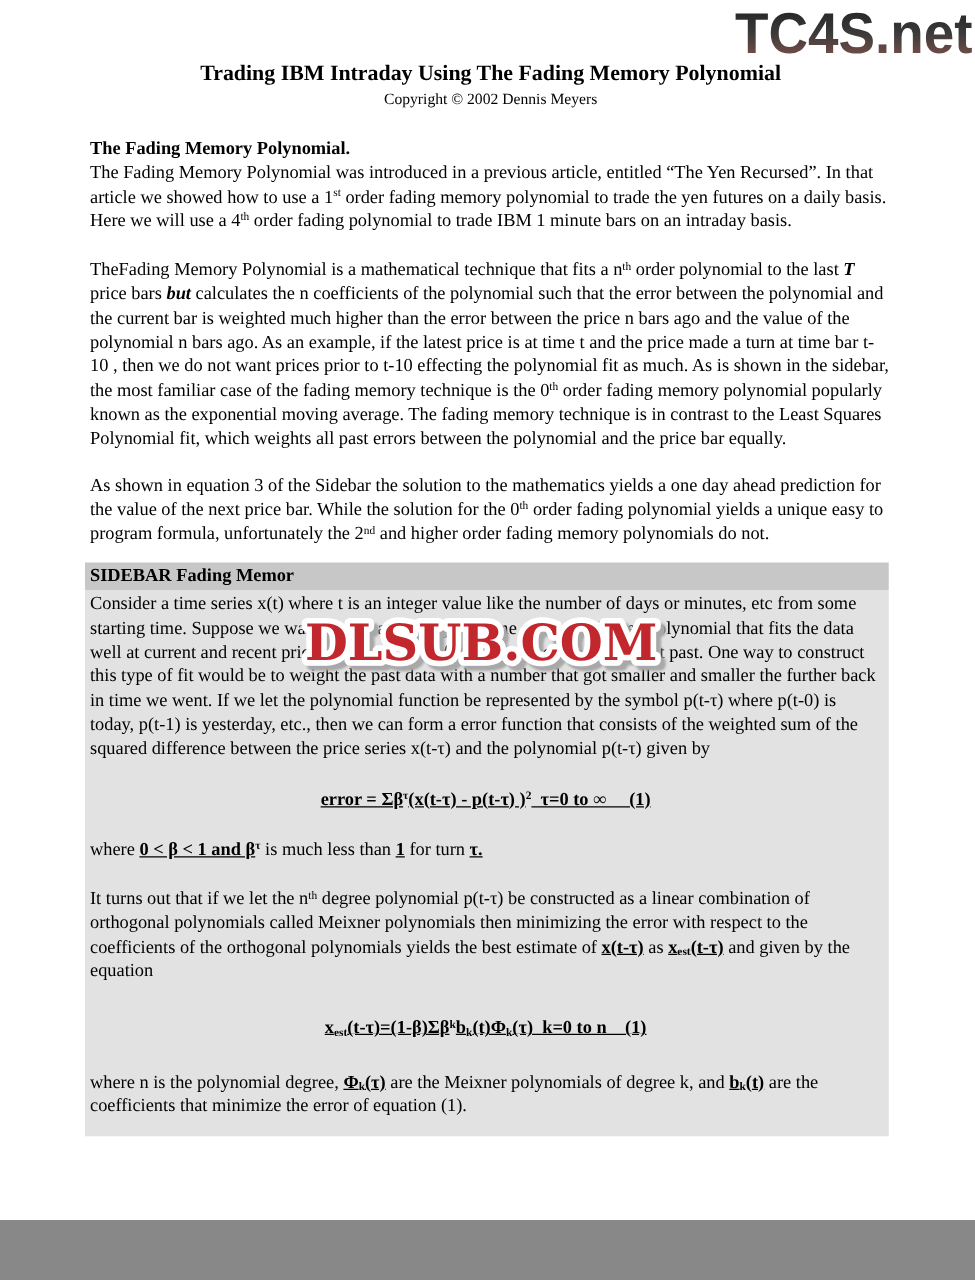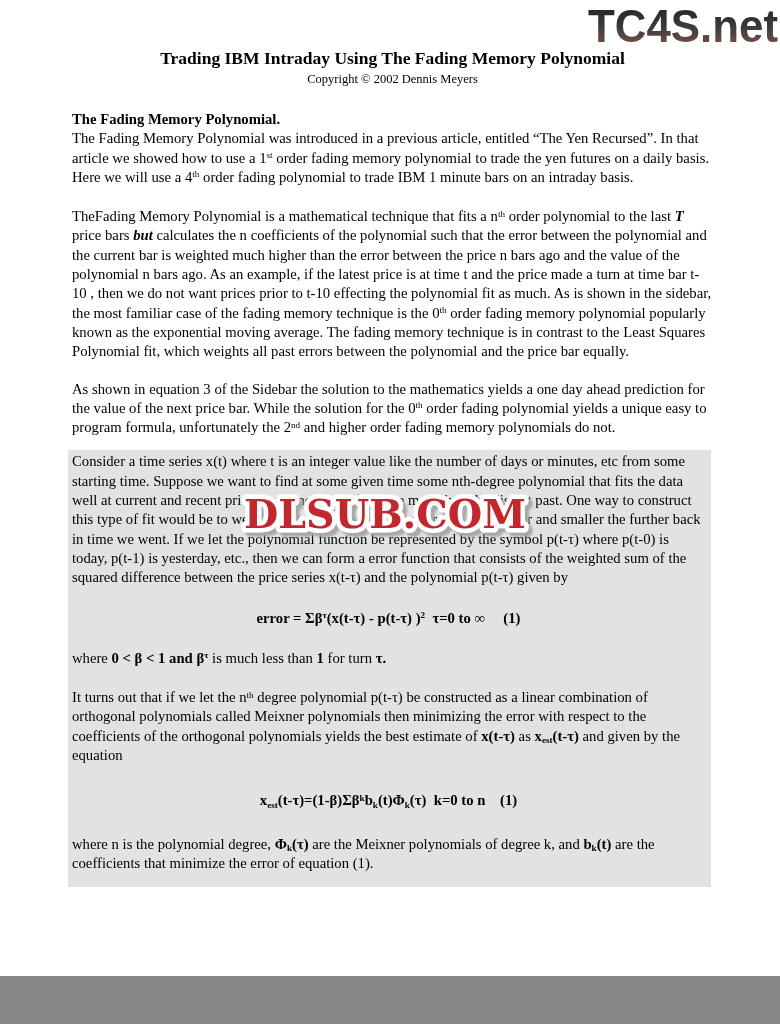--- a/index.html
+++ b/index.html
@@ -23,21 +23,21 @@
   
   .sidebar{margin-top:13px;margin-left:-4px;width:643px;}
   .sidebar-header{background:#c7c7c7;font-weight:bold;font-size:14.7px;line-height:20px;padding:1px 4px 1px 4px;}
   .sidebar-body{background:#e2e2e2;padding:2px 6px 14px 4px;}
   .sidebar-body .para{font-size:14.7px;line-height:19.3px;}
   .eq{text-align:center;font-weight:bold;margin:21px 0 21px 0;white-space:pre-wrap;}
   .eq1{font-size:15px;}
   .eq2{font-size:17px;margin-top:26px;margin-bottom:24px;}
   
   .s-i{}
-  .s-b{font-weight:bold;}
+  .s-b{font-weight:bold;text-decoration:underline;}
   .s-bi{font-weight:bold;font-style:italic;}
   .s-sup,.s-bsup{font-size:62%;position:relative;top:-0.5em;line-height:0;}
   .s-bsup{font-weight:bold;}
   .s-sub,.s-bsub{font-size:62%;position:relative;top:0.28em;line-height:0;}
   .s-bsub{font-weight:bold;}
   
   .footer-copyright{position:absolute;left:72px;top:984px;font-size:12px;}
   .footer-title{position:absolute;left:270px;top:983px;font-size:12.5px;font-weight:bold;white-space:nowrap;}
   
   .wm{position:absolute;z-index:5;pointer-events:none;}
@@ -53,20 +53,21 @@
   <div class="doc">
     <div class="title">Trading IBM Intraday Using The Fading Memory Polynomial</div>
     <div class="copyright-line">Copyright © 2002 Dennis Meyers</div>
 
     <div class="section-heading">The Fading Memory Polynomial.</div>
     <div class="para"><span>The Fading Memory Polynomial was introduced in a previous article, entitled “The Yen Recursed”. In that article we showed how to use a 1</span><span class="s-sup">st</span><span> order fading memory polynomial to trade the yen futures on a daily basis.  Here we will use a 4</span><span class="s-sup">th</span><span> order fading polynomial to trade IBM 1 minute bars on an intraday basis.</span></div>
     <div class="para gap20"><span>The</span><span class="s-i">Fading Memory Polynomial</span><span> is a mathematical technique that fits a n</span><span class="s-sup">th</span><span> order polynomial to the last </span><span class="s-bi">T</span><span>  price bars </span><span class="s-bi">but</span><span> calculates the n coefficients of the polynomial such that the error between the polynomial and the current bar is weighted much higher than the error between the price n bars ago and the value of the polynomial n bars ago.  As an example, if the latest price is at time t and the price made a turn at time bar t-10 , then we do not want prices prior to t-10 effecting the polynomial fit as much.  As is shown in the sidebar, the most familiar case of the fading memory technique is the 0</span><span class="s-sup">th</span><span> order fading memory polynomial popularly known as the exponential moving average.  The fading memory technique is in contrast to the  Least Squares Polynomial fit,  which weights all past errors between the polynomial and the price bar equally.</span></div>
     <div class="para gap18"><span>As shown in </span><span class="s-i">equation 3</span><span> of the Sidebar the solution to the mathematics yields a one day ahead prediction for the value of the next price bar.  While the solution for the 0</span><span class="s-sup">th</span><span> order fading polynomial yields a unique easy to program formula, unfortunately the 2</span><span class="s-sup">nd</span><span> and higher order fading memory polynomials do not.</span></div>
 
     <div class="sidebar">
+      <div class="sidebar-header">SIDEBAR Fading Memor</div>
       <div class="sidebar-body">
         <div class="para"><span>Consider a time series x(t) where t is an integer value like the number of days or minutes, etc from some starting time.  Suppose we want to find at some given time some </span><span class="s-i">n</span><span>th-degree polynomial that fits the data well at current and recent prices but ignores the fit as we move into the distant past.  One way to construct this type of fit would be to weight the past data with a number that got smaller and smaller the further back in time we went.  If we let the polynomial function be represented by the symbol p(t-τ) where p(t-0) is today, p(t-1) is yesterday, etc., then we can form a error function that consists of the weighted sum of the squared difference between the price series x(t-τ) and the polynomial p(t-τ) given by</span></div>
         <div class="para eq eq1"><span class="s-b">error = Σβ</span><span class="s-bsup">τ</span><span class="s-b">(x(t-τ) - p(t-τ) )</span><span class="s-bsup">2</span><span class="s-b">  τ=0 to ∞     (1)</span></div>
         <div class="para"><span>where </span><span class="s-b">0 &lt; β &lt; 1 and β</span><span class="s-bsup">τ</span><span> is much less than </span><span class="s-b">1</span><span> for turn </span><span class="s-b">τ.</span></div>
         <div class="para gap20"><span>It turns out that if we let the n</span><span class="s-sup">th</span><span> degree polynomial p(t-τ) be constructed as a linear combination of orthogonal polynomials called Meixner polynomials then minimizing the error with respect to the coefficients of the orthogonal polynomials yields the best estimate of </span><span class="s-b">x(t-τ)</span><span> as </span><span class="s-b">x</span><span class="s-bsub">est</span><span class="s-b">(t-τ)</span><span> and given by the equation</span></div>
         <div class="para eq eq2"><span class="s-b">x</span><span class="s-bsub">est</span><span class="s-b">(t-τ)=(1-β)Σβ</span><span class="s-bsup">k</span><span class="s-b">b</span><span class="s-bsub">k</span><span class="s-b">(t)Φ</span><span class="s-bsub">k</span><span class="s-b">(τ)  k=0 to n    (1)</span></div>
         <div class="para"><span>where n is the polynomial degree, </span><span class="s-b">Φ</span><span class="s-bsub">k</span><span class="s-b">(τ)</span><span> are the Meixner polynomials of degree k, and </span><span class="s-b">b</span><span class="s-bsub">k</span><span class="s-b">(t)</span><span> are the coefficients that minimize the error of equation (1).</span></div>
       </div>
     </div>
   </div>

